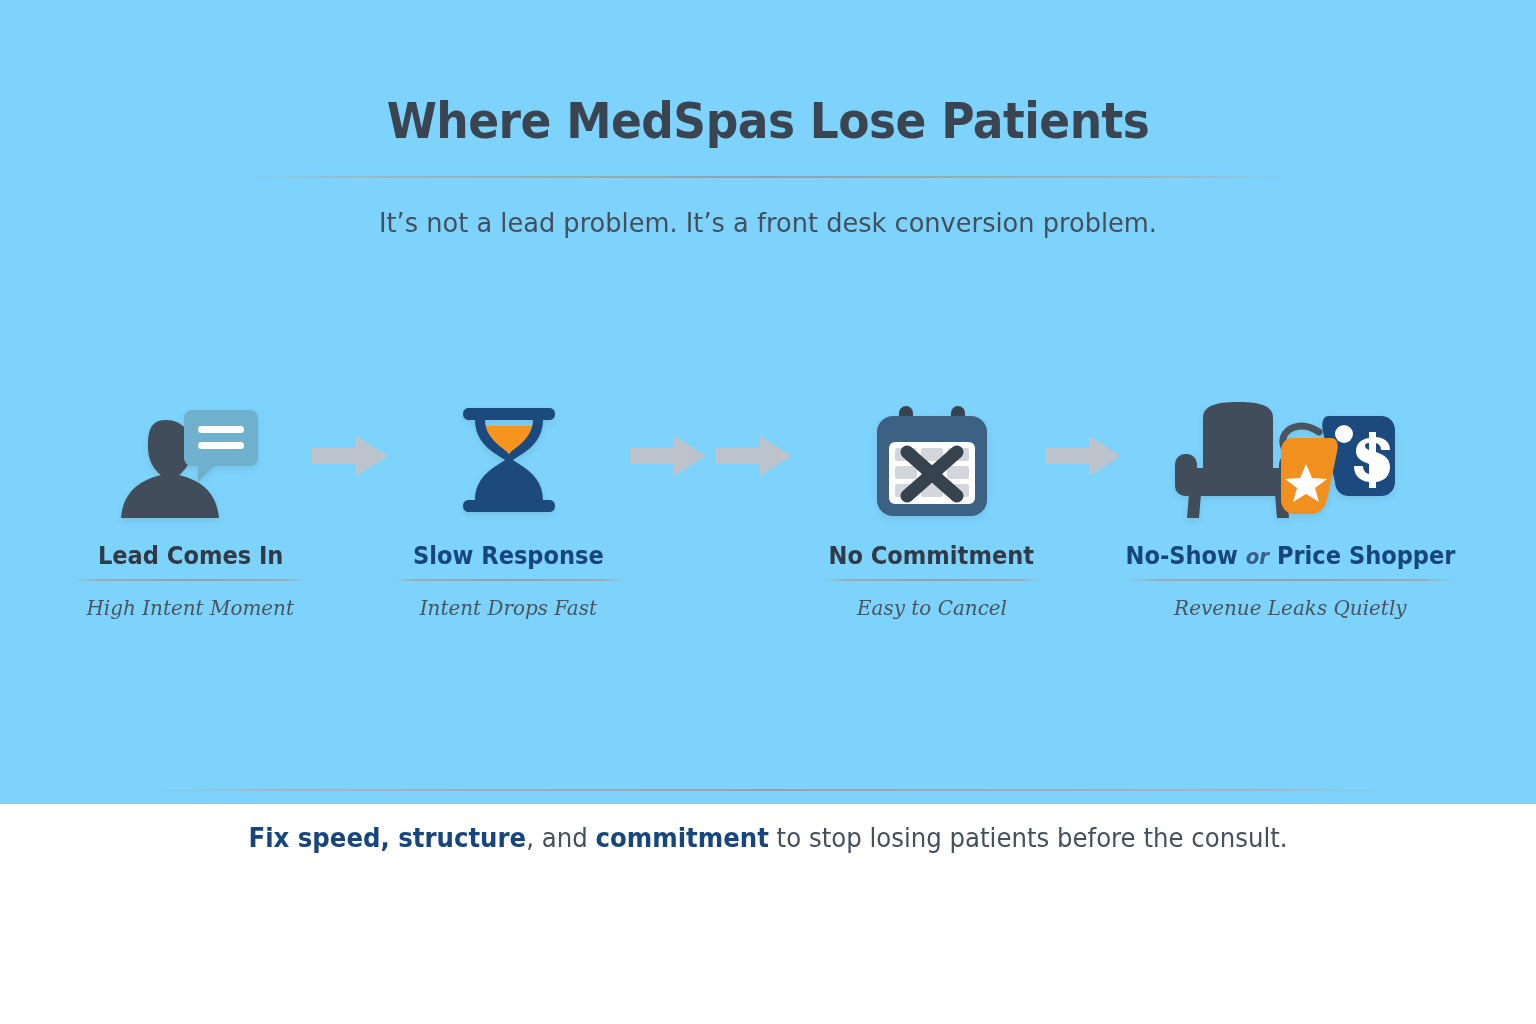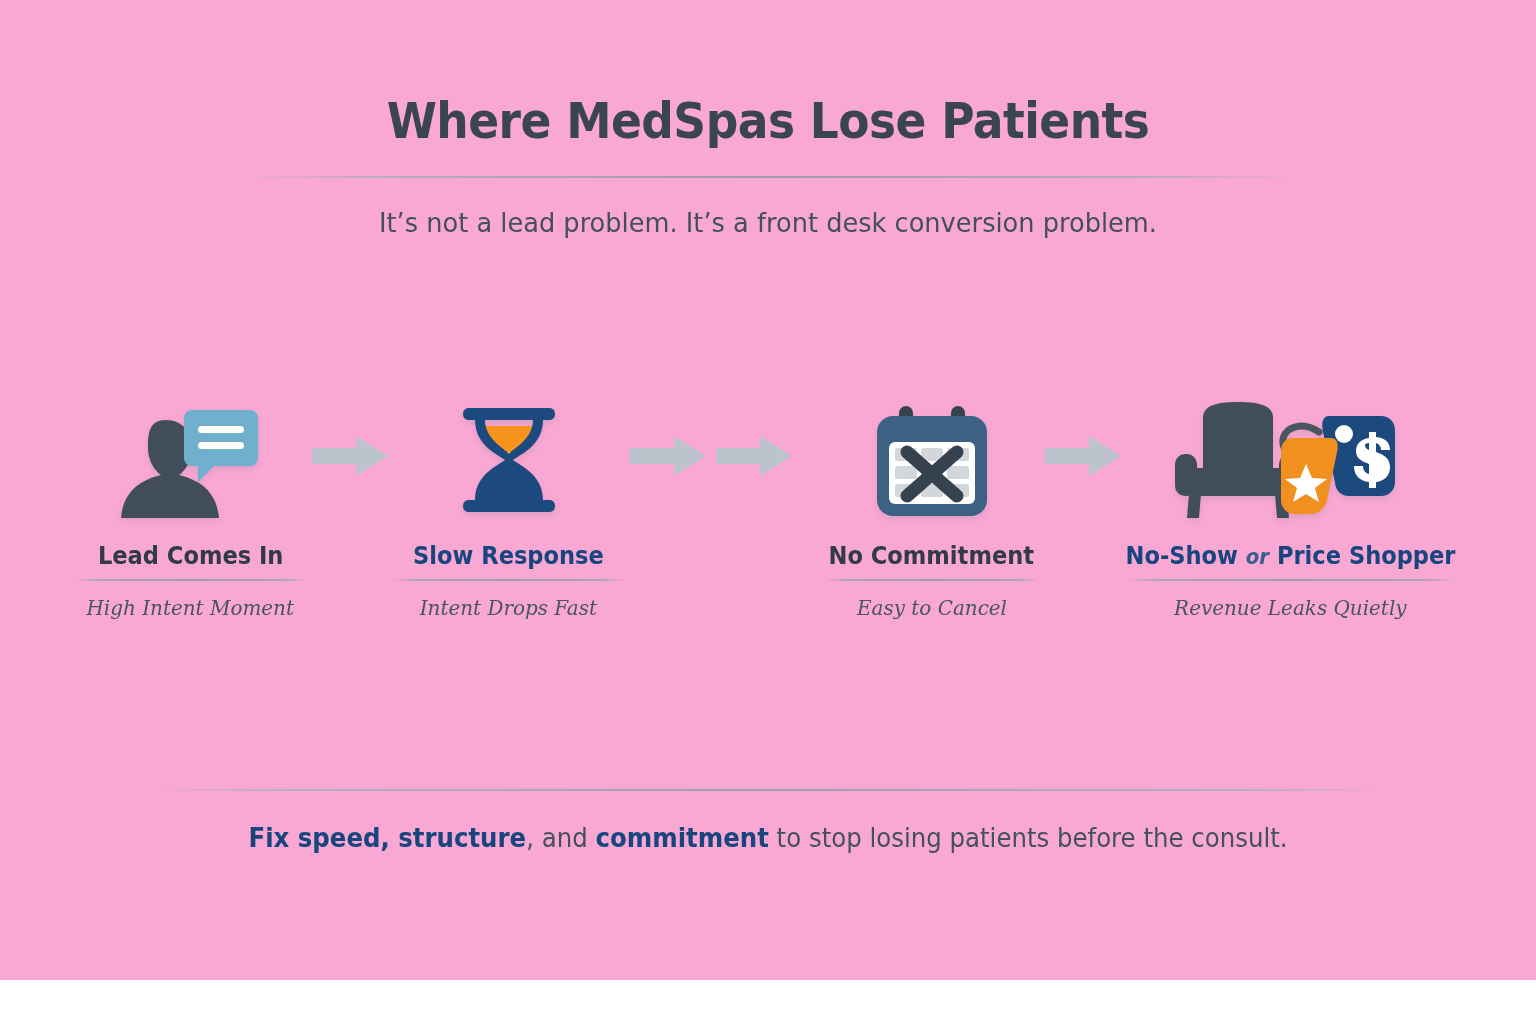--- a/index.html
+++ b/index.html
@@ -10,22 +10,22 @@
   body {
     width: 1536px;
     height: 1024px;
     overflow: hidden;
     font-family: "Liberation Sans", sans-serif;
     -webkit-font-smoothing: antialiased;
   }
   .canvas {
     position: relative;
     width: 1536px;
-    height: 980px;
-    background: #f9a8d4;
+    height: 804px;
+    background: #7dd3fc;
   }
 
   
   .header {
     position: absolute;
     left: 0;
     top: 96px;
     width: 1536px;
     text-align: center;
   }

